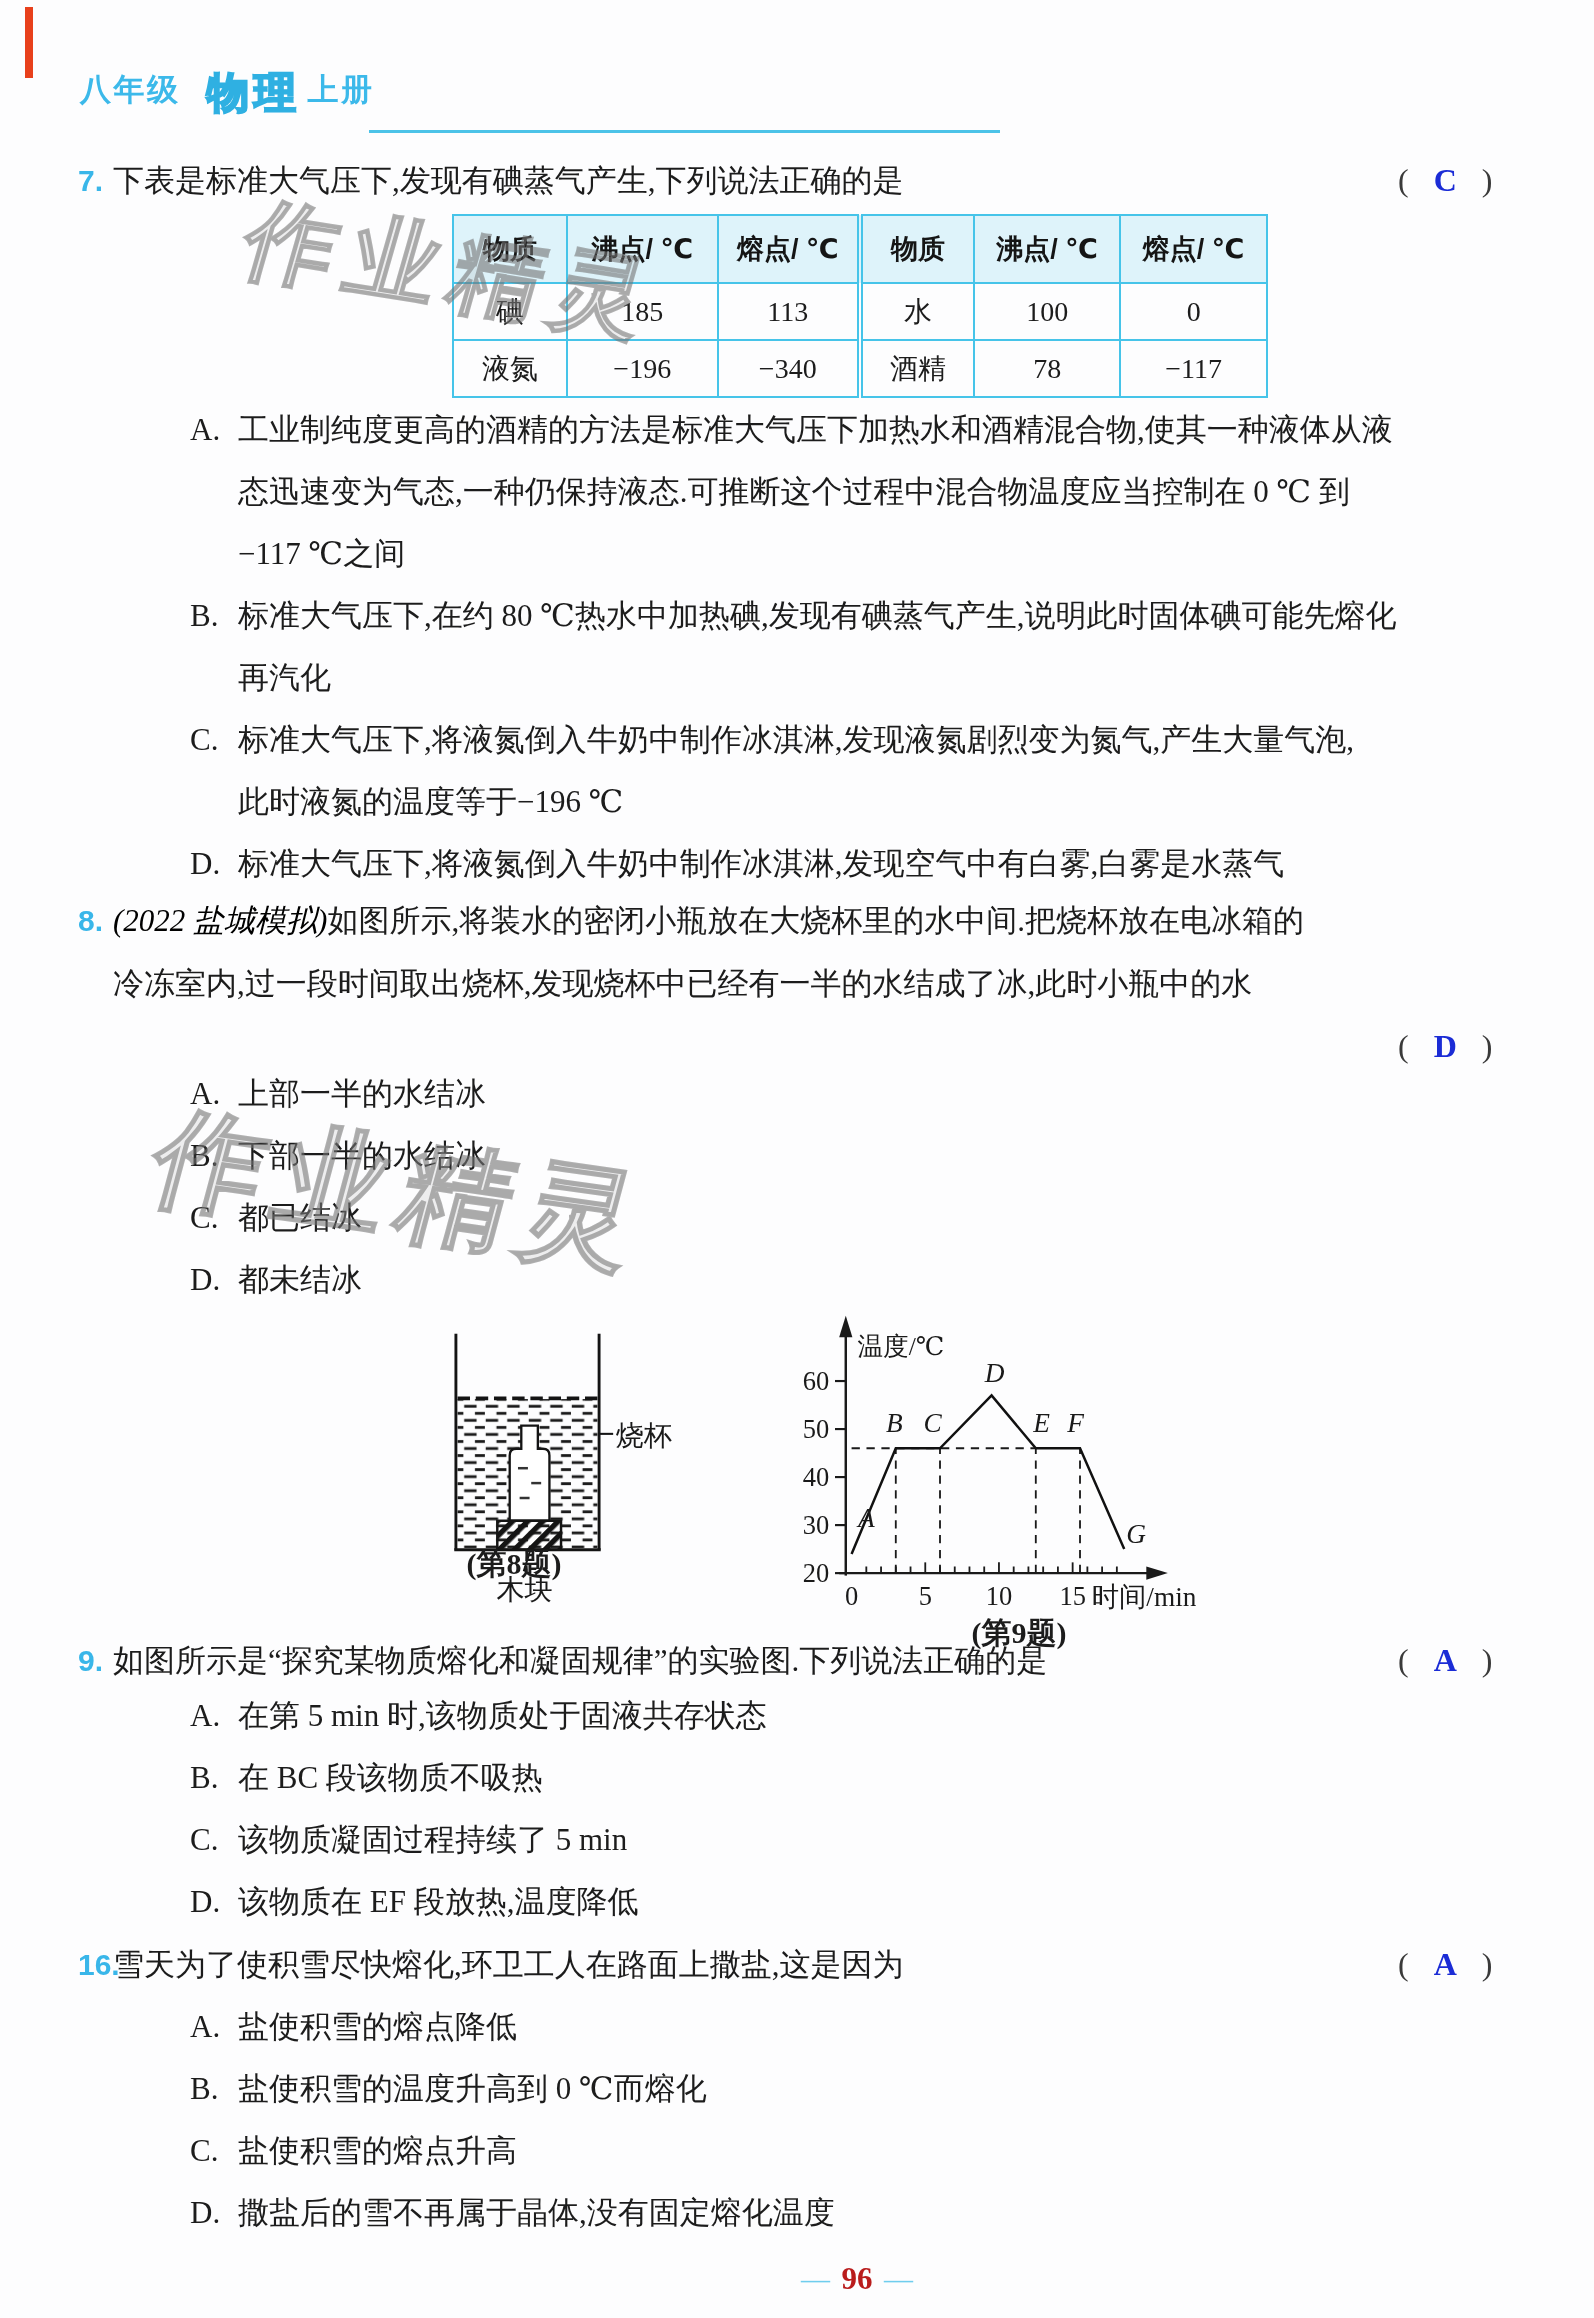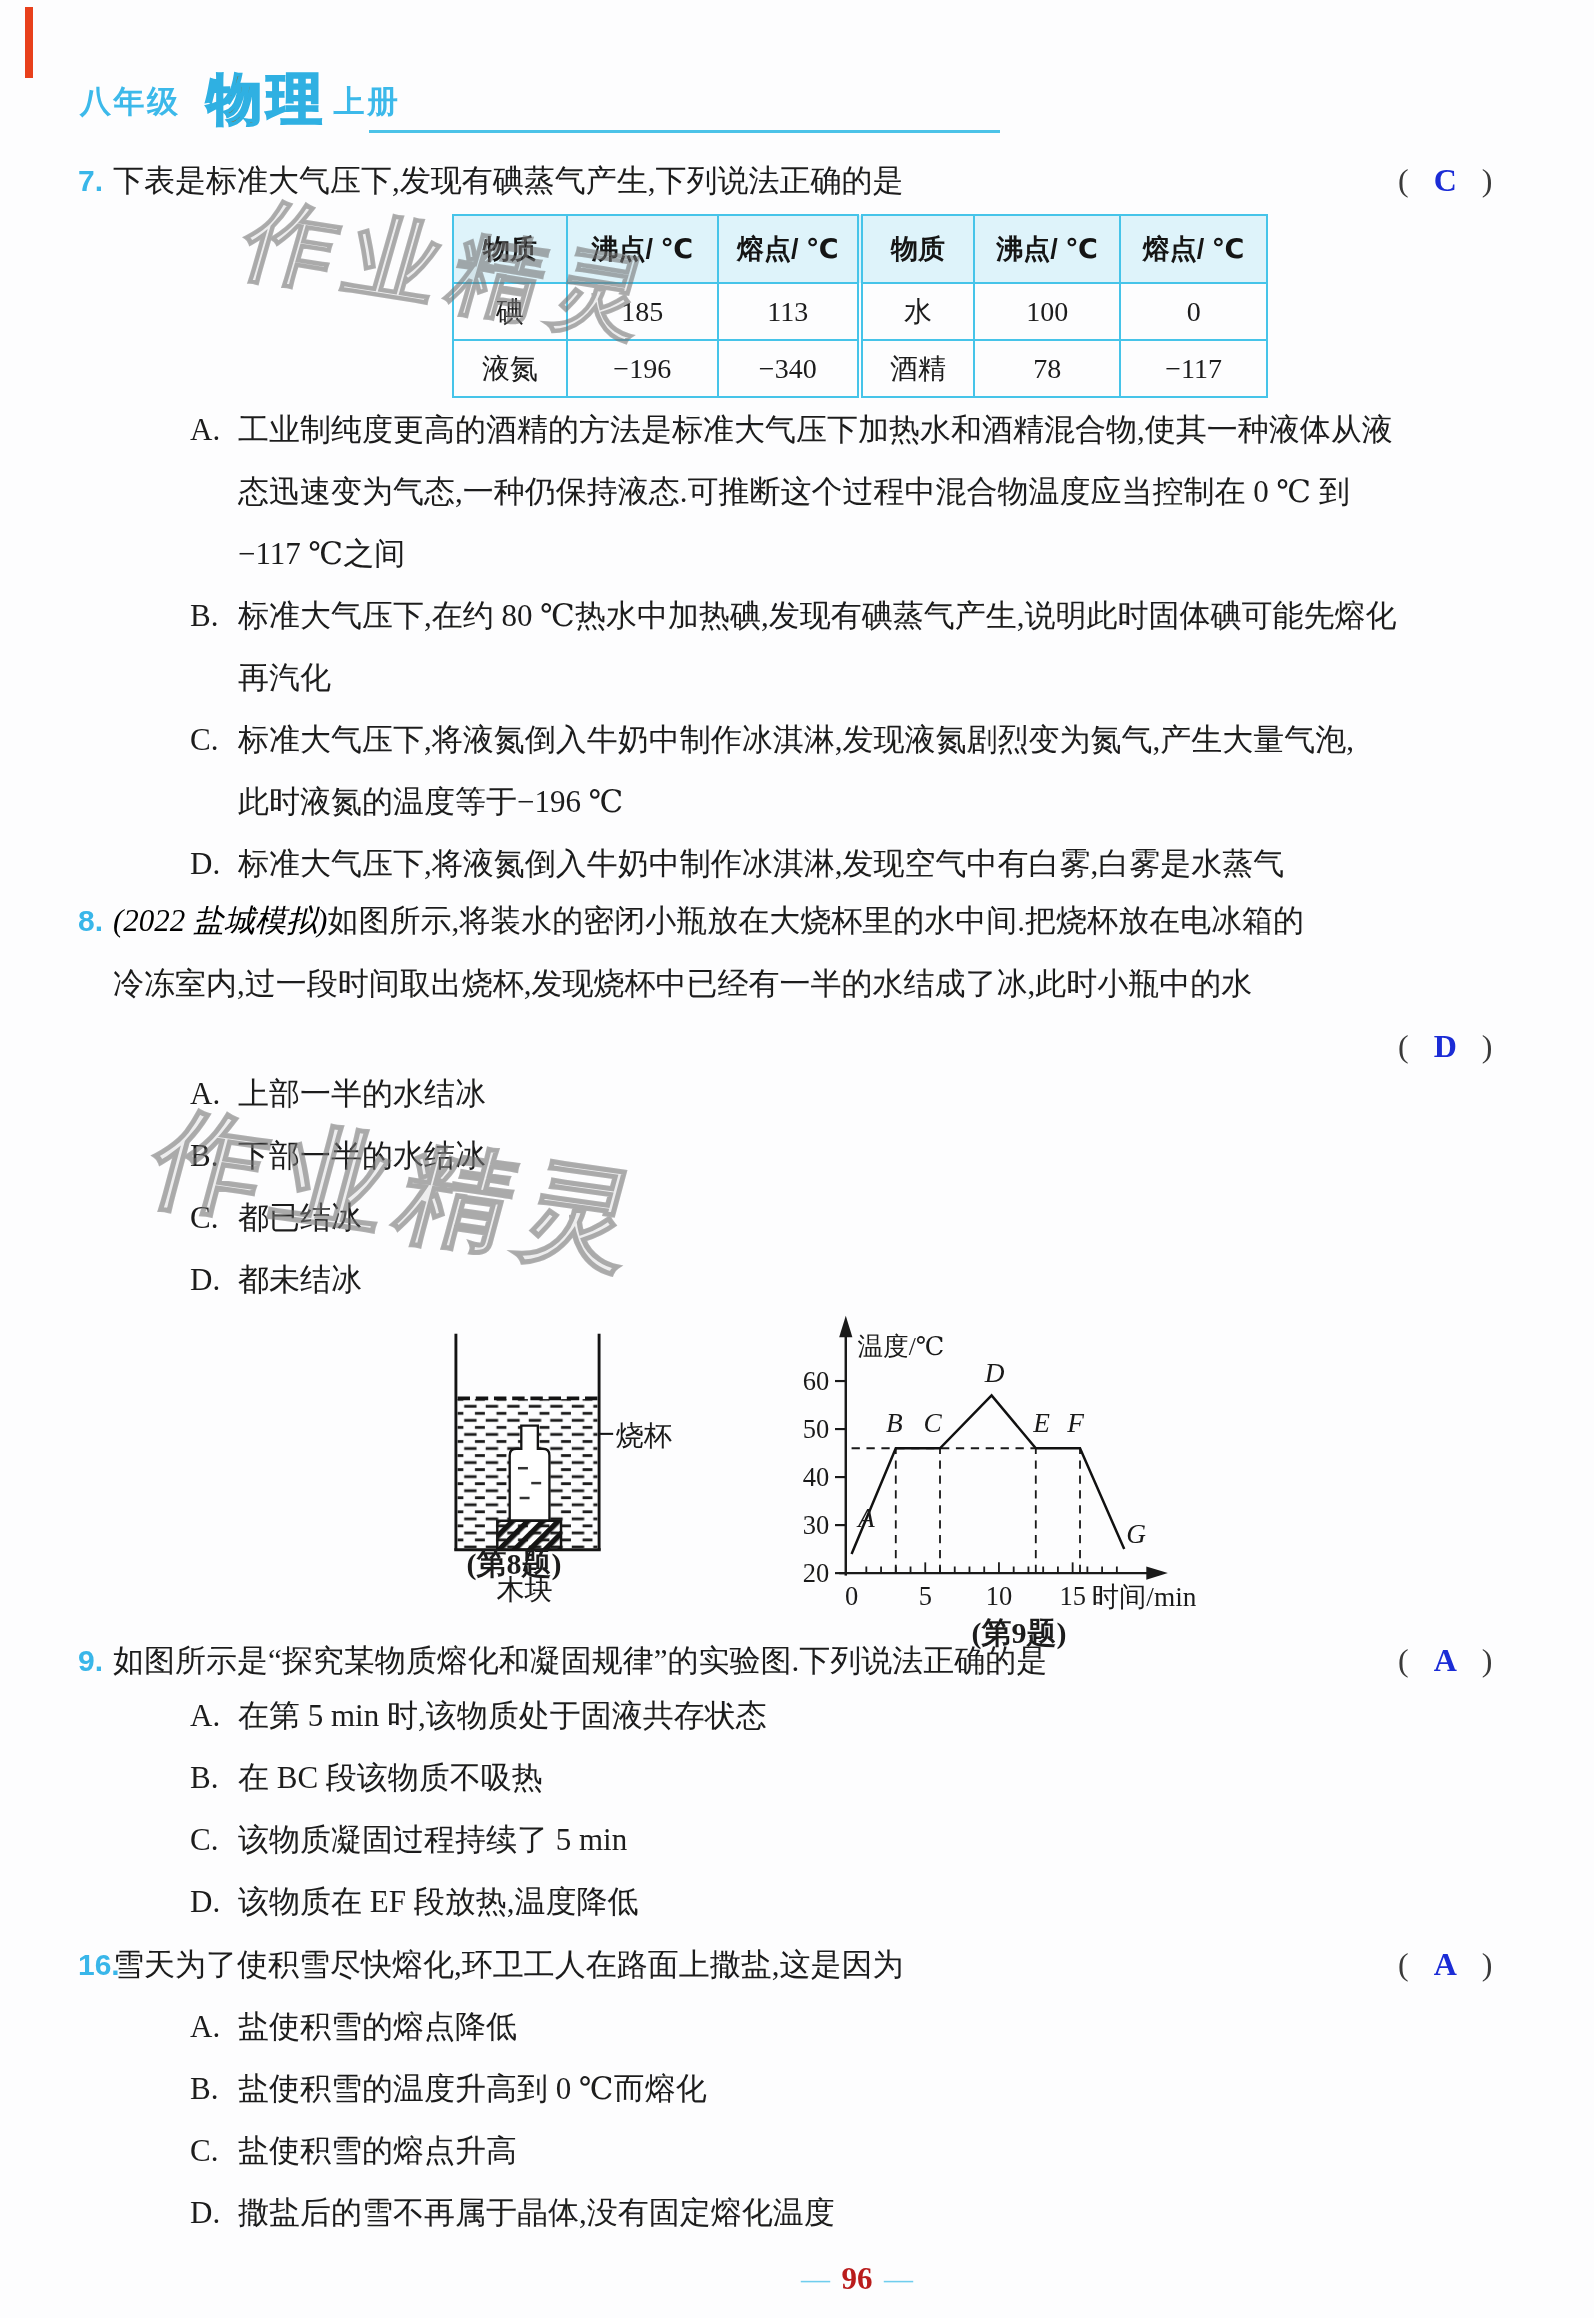--- a/index.html
+++ b/index.html
@@ -2,21 +2,21 @@
 <html style="font-size:13.2px"><head>
 <meta charset="utf-8">
 <style>
   html,body{margin:0;padding:0;background:#b9b9b9;}
   #page{position:relative;width:1594px;height:2319px;background:#fdfdfe;overflow:hidden;
         font-family:"Liberation Serif","DejaVu Serif",serif;color:#1c1c1c;}
   
   #header{position:absolute;left:80px;top:73px;display:flex;align-items:flex-end;}
   .hdr-small{color:#3cb9ea;font-size:31px;font-weight:bold;line-height:1;padding-bottom:5.8px;
              font-family:Liberation Mono, monospace;letter-spacing:2.5px;}
-  #hdr-subject{font-size:55px;font-weight:bold;line-height:.95;margin:0 6.6px 0 26.5px;letter-spacing:5px;
+  #hdr-subject{font-size:42px;font-weight:bold;line-height:.95;margin:0 6.6px 0 26.5px;letter-spacing:5px;
                color:#a16207;-webkit-text-stroke:2.2px #2fb0e2;
                font-family:"Liberation Sans","DejaVu Sans",sans-serif;}
   #hdr-line{position:absolute;left:369px;top:130px;width:631px;height:2.5px;background:#4cc3e8;}
   #red-mark{position:absolute;left:25px;top:6.6px;width:7.5px;height:71px;background:#e8401c;}
   
   .q{position:absolute;left:0;width:1594px;padding-left:113px;box-sizing:border-box;}
   .ln{height:63px;line-height:63px;font-size:31px;white-space:nowrap;}
   .qnum{position:absolute;left:78px;top:0;height:63px;line-height:63px;color:#39b6e9;
         font-family:"Liberation Sans","DejaVu Sans",sans-serif;font-weight:bold;font-size:30px;}
   .tag{color:#000000;font-style:italic;}

